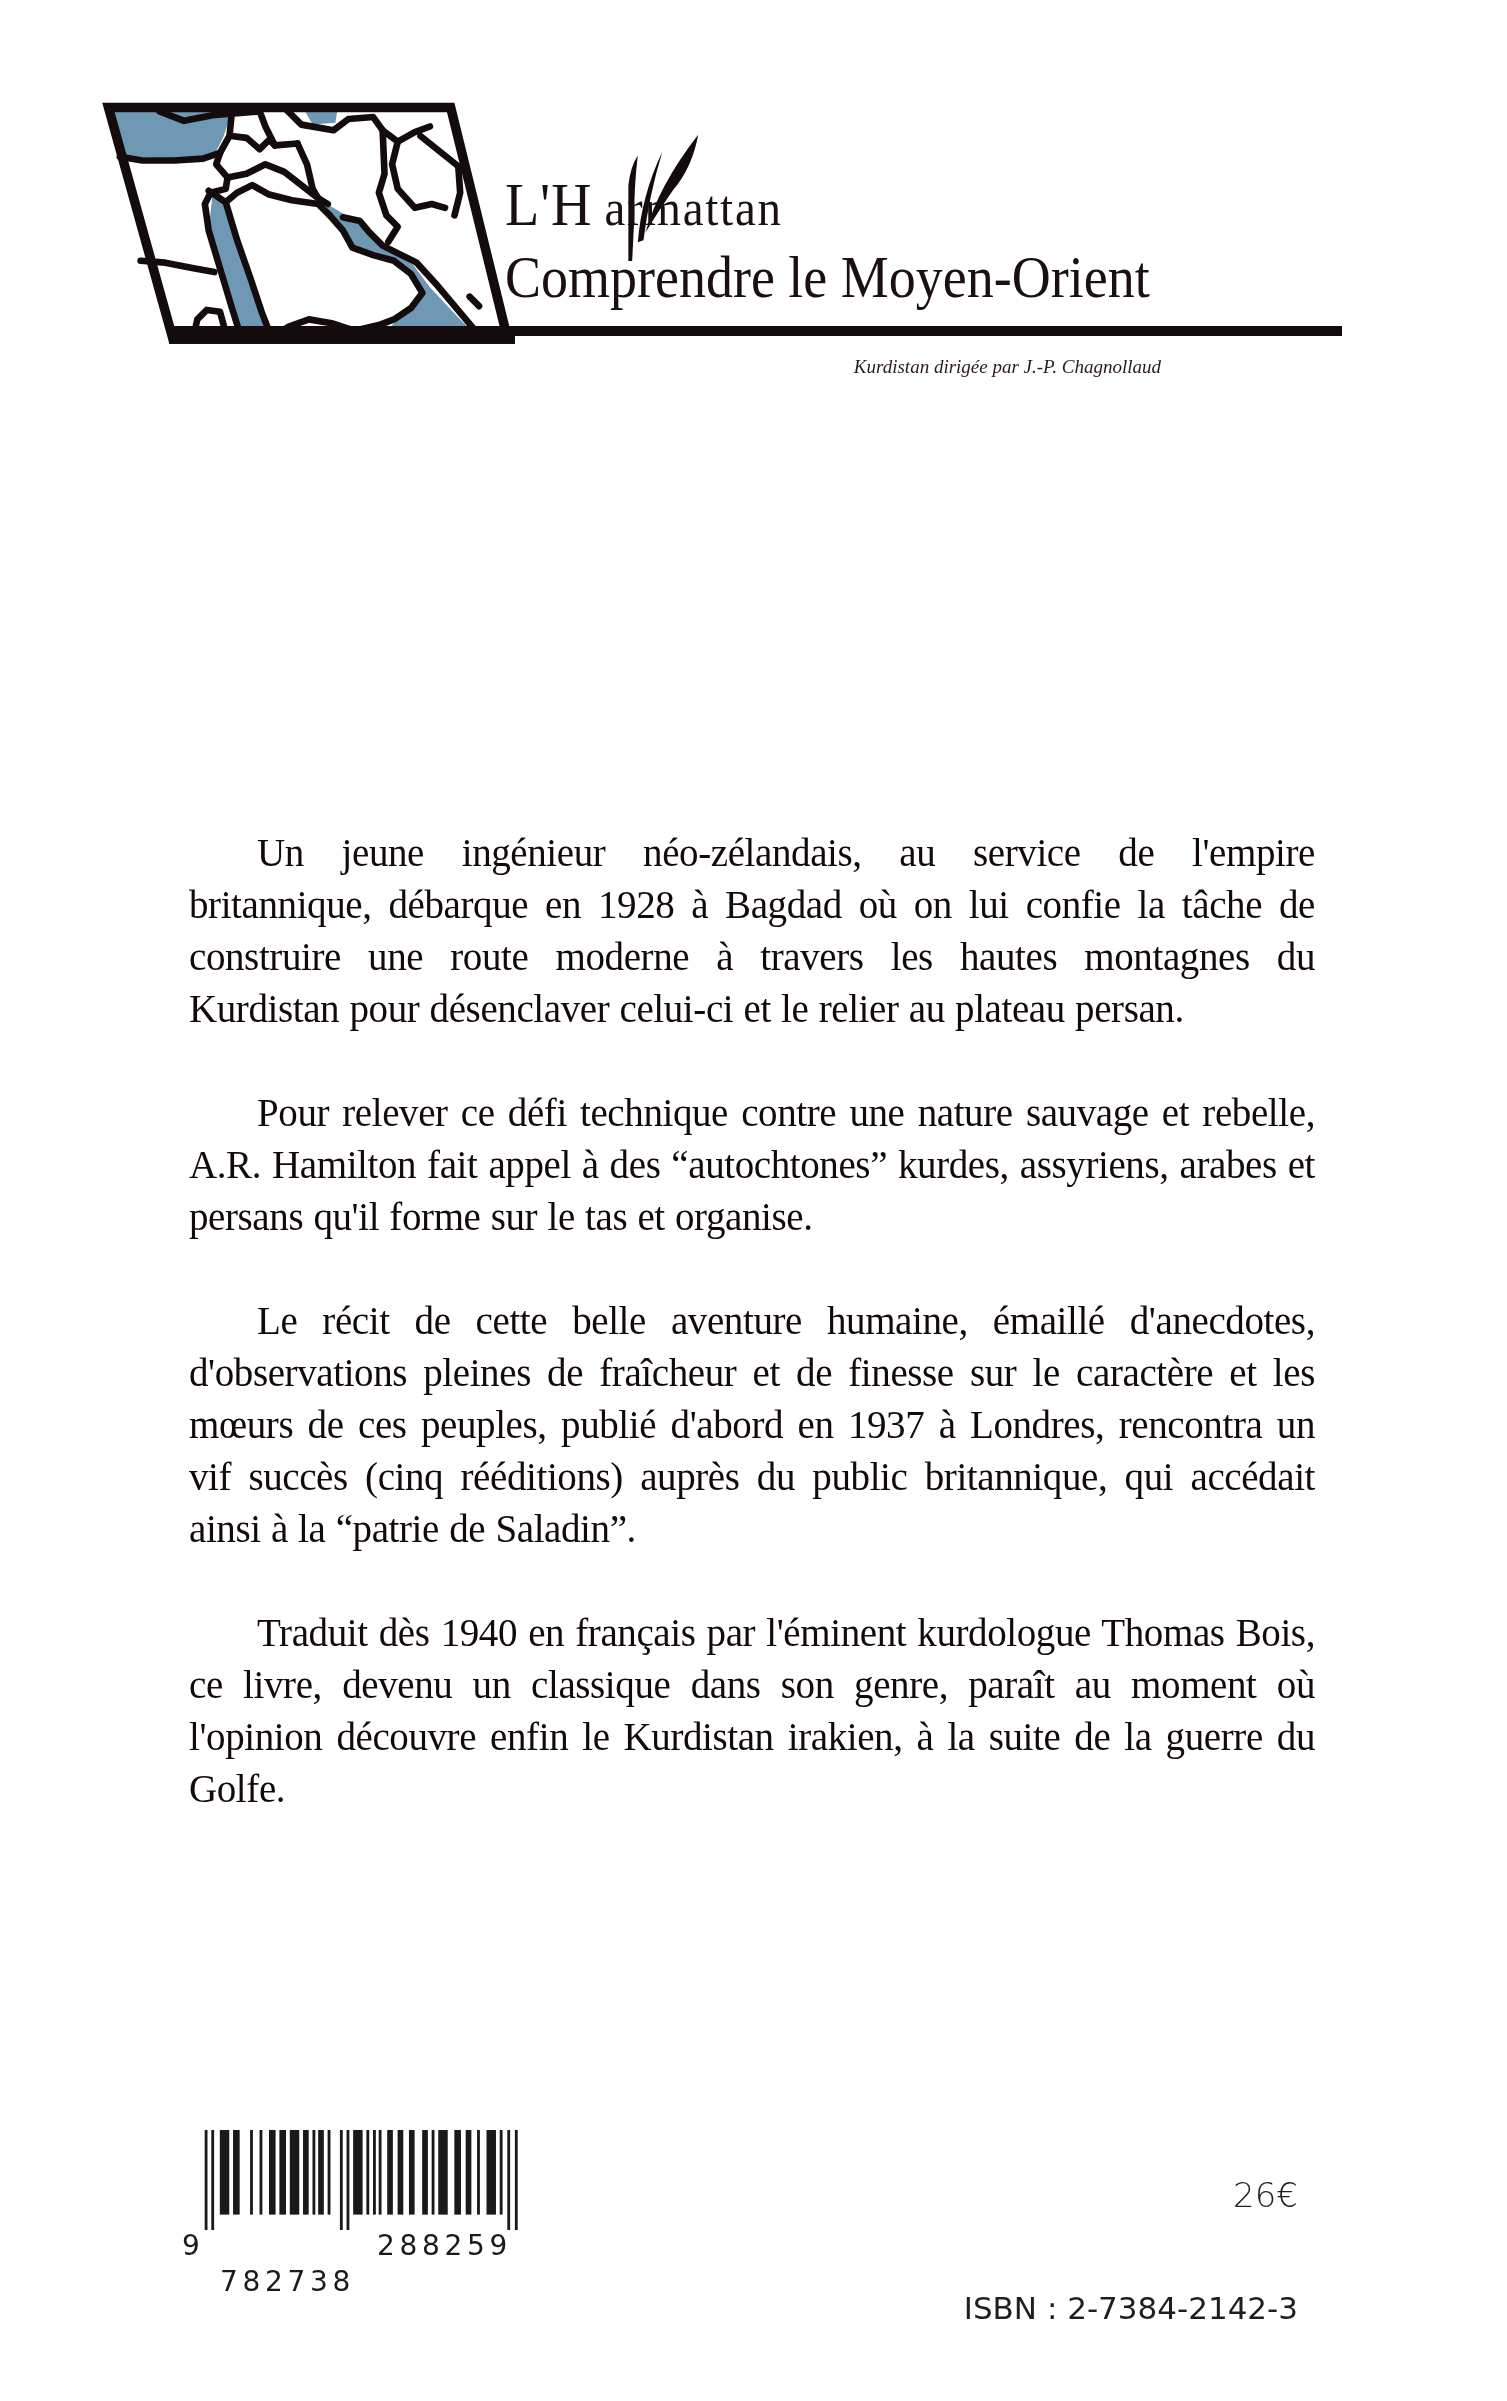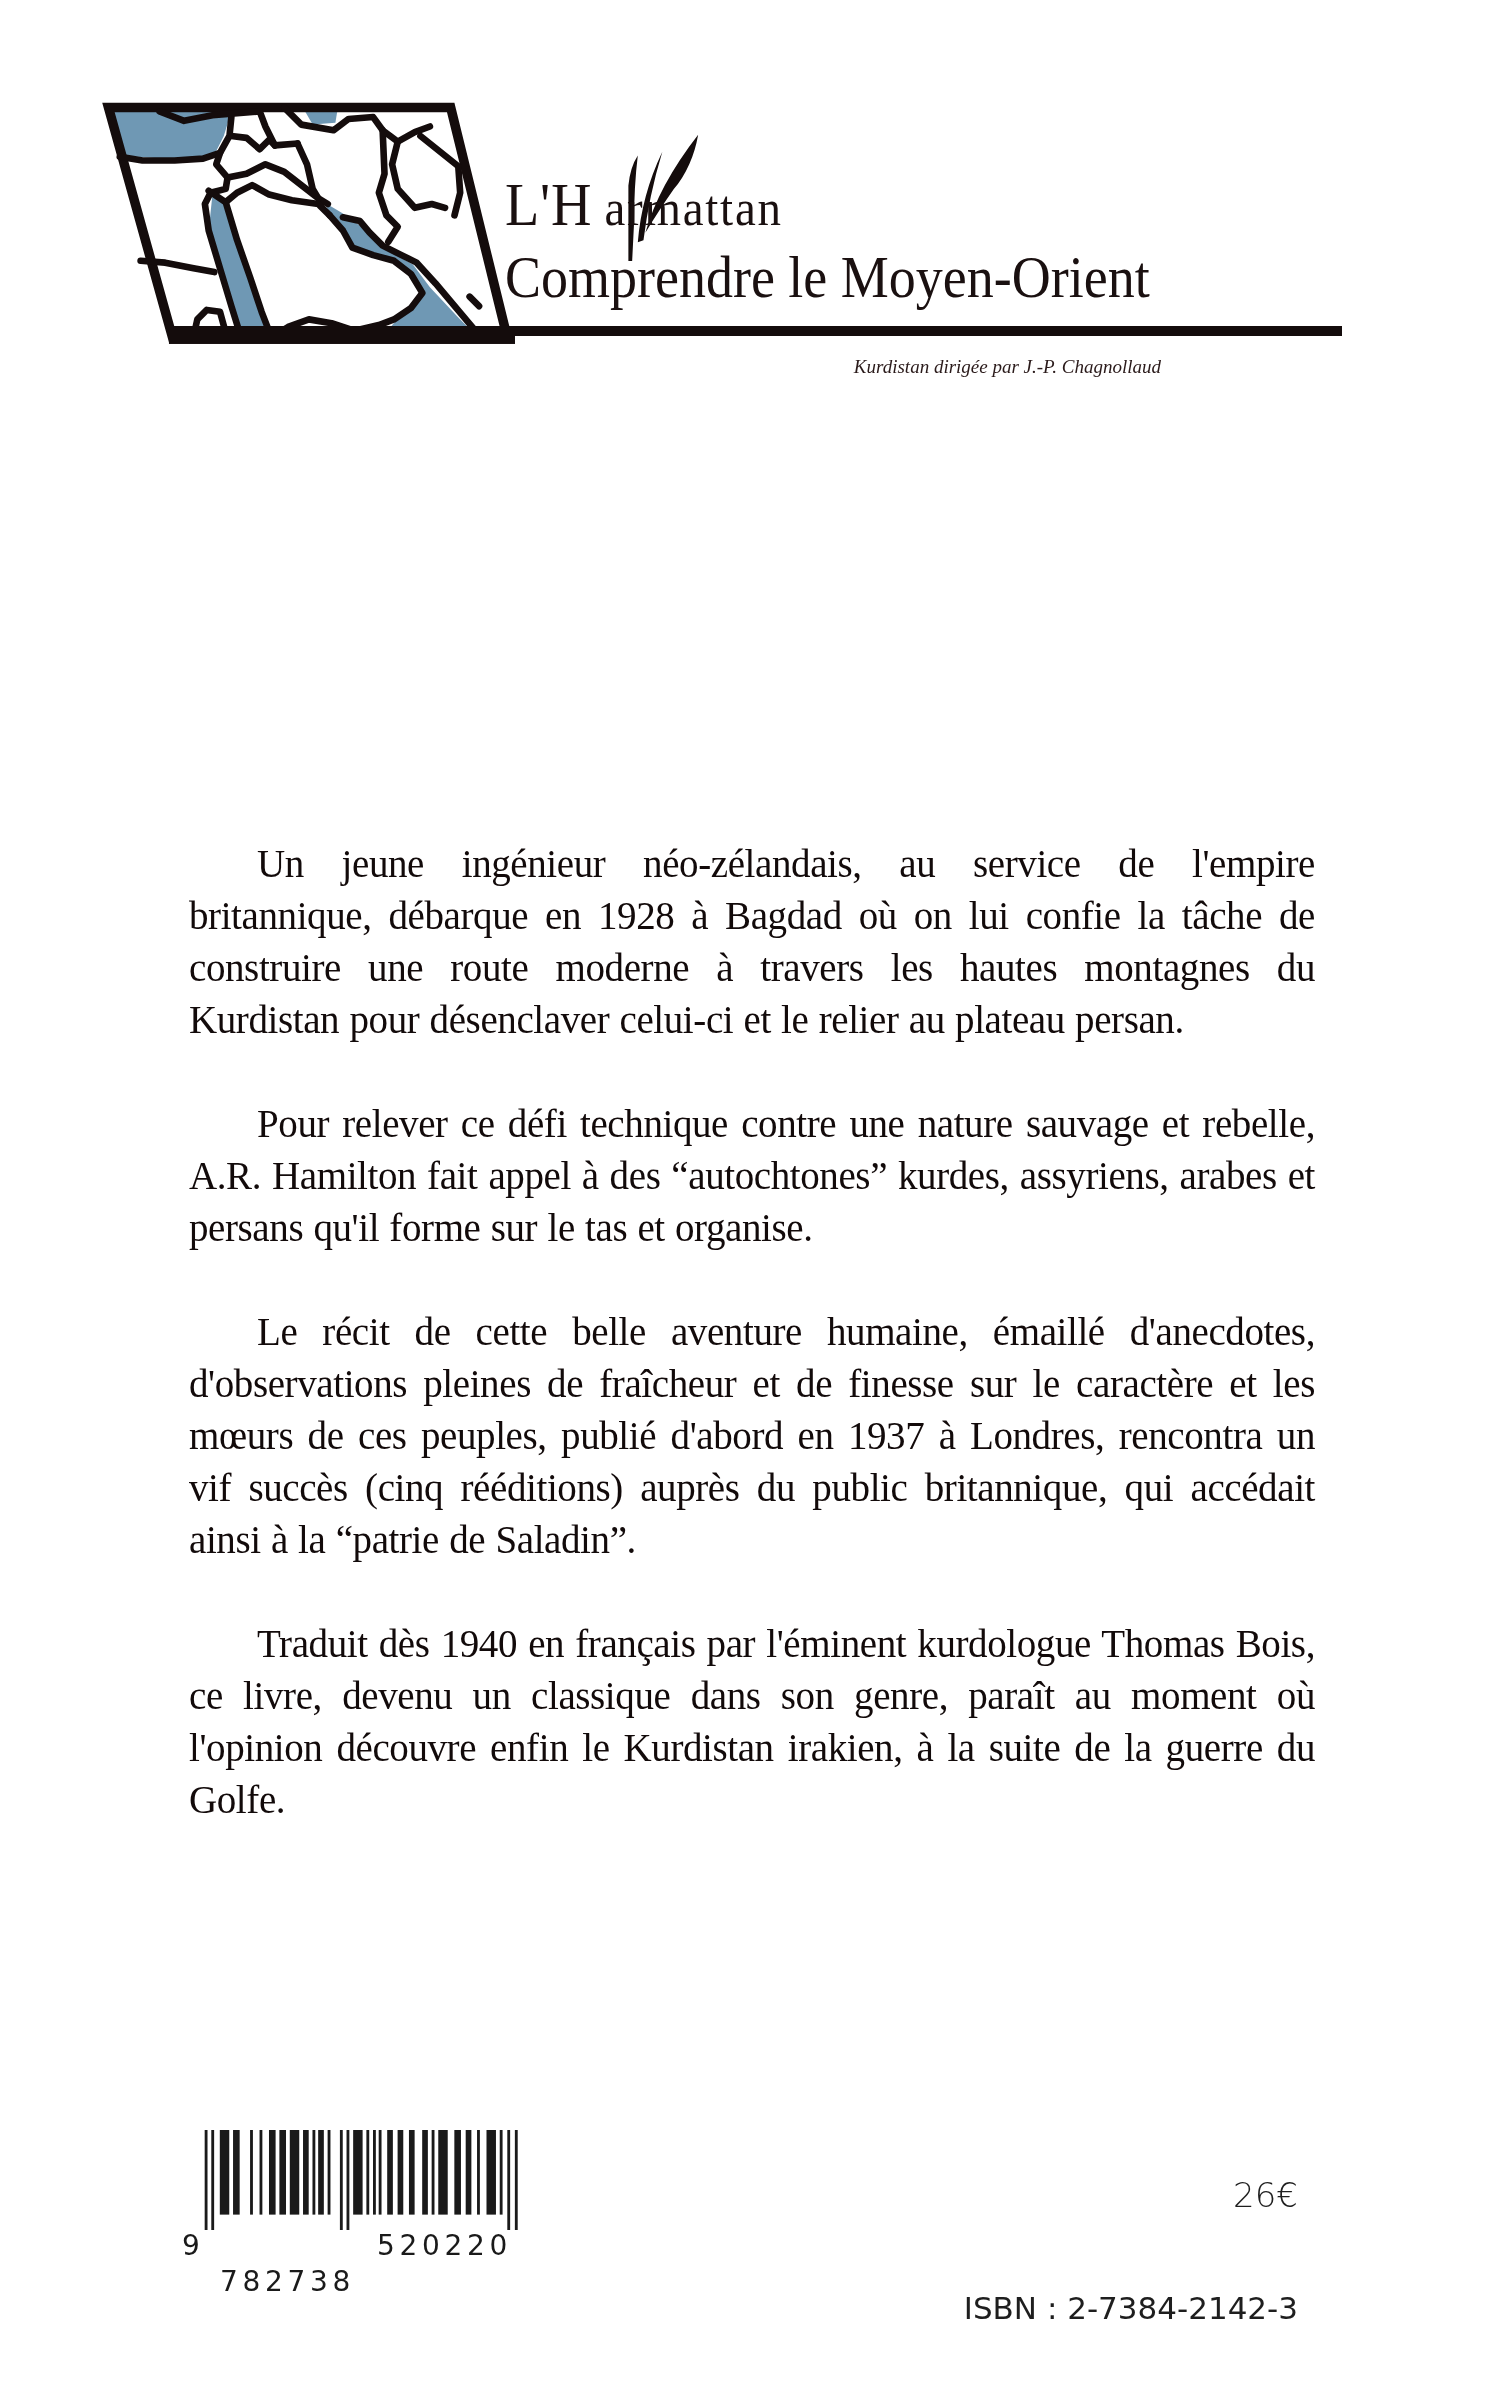--- a/index.html
+++ b/index.html
@@ -68,21 +68,21 @@
     .body-text {
       position: absolute;
       left: 189px; top: 827px;
       width: 1126px;
       font-size: 39px;
       line-height: 52px;
       text-align: justify;
       color: #120a0a;
     }
     .body-text p {
-      margin: 11px 0 52px 0;
+      margin: 0 0 52px 0;
       text-indent: 68px;
       letter-spacing: -0.4px;
       word-spacing: 0.9px;
     }
     .body-text p:last-child { margin-bottom: 0; }
     .barcode-block {
       position: absolute;
       left: 180px; top: 2107px;
       width: 360px; height: 151px;
     }
@@ -233,17 +233,17 @@
       <rect x="304" y="0" width="10" height="110"></rect>
       <rect x="318" y="0" width="3" height="110"></rect>
 
       <rect x="326" y="0" width="3" height="130"></rect>
       <rect x="334" y="0" width="3" height="130"></rect>
     </g>
   </svg>
 </div>
 <div class="barcode-digit-first">9</div>
 <div class="barcode-digit-group1">782738</div>
-<div class="barcode-digit-group2">520220</div>
+<div class="barcode-digit-group2">288259</div>
 
 <div class="price">26€</div>
 <div class="isbn">ISBN : 2-7384-2142-3</div>
 
 
 </body></html>

